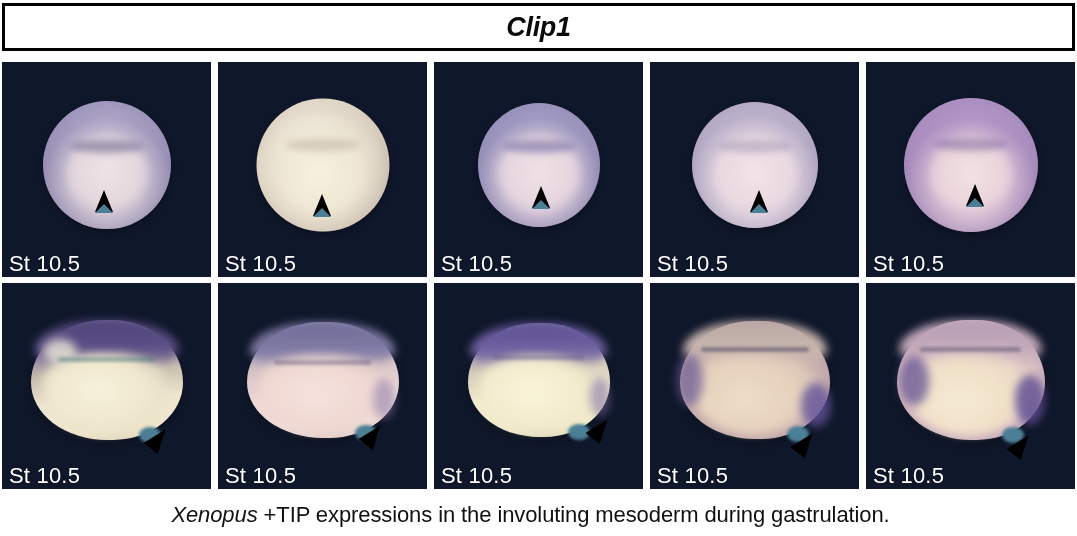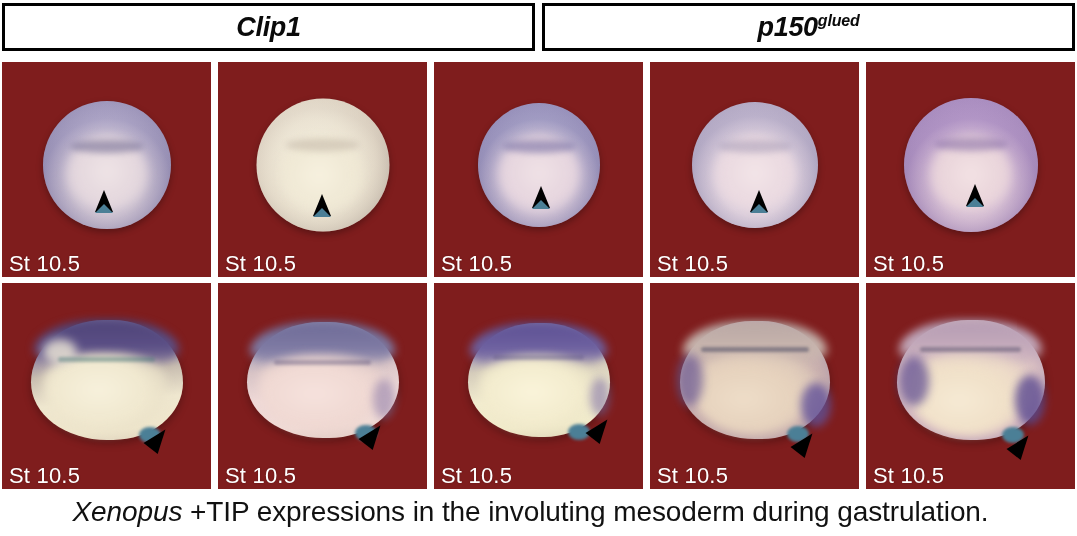--- a/index.html
+++ b/index.html
@@ -57,21 +57,21 @@
     padding:0 2px;
     box-sizing:border-box;
   }
   .panel-row.row1{height:215px;margin-top:5px;}
   .panel-row.row2{height:206px;margin-top:6px;}
 
   .panel{
     flex:1 1 0;
     position:relative;
     overflow:hidden;
-    background:#7f1d1d;
+    background:#0f172a;
     box-sizing:border-box;
   }
 
   .stage-label{
     position:absolute;
     left:7px;bottom:2px;
     color:#ffffff;
     font-size:22px;
     line-height:1;
     letter-spacing:0.2px;
@@ -202,40 +202,37 @@
     border-left:9px solid transparent;
     border-right:9px solid transparent;
     border-bottom:9px solid transparent;
   }
 
   
   .caption{
     position:absolute;
     left:0;right:16px;bottom:8px;
     text-align:center;
-    font-size:28px;
+    font-size:22px;
     color:#111111;
     letter-spacing:-0.1px;
   }
   .caption .it{font-style:italic;}
 </style>
 </head>
 <body>
 
 <div class="figure">
 
   <div class="header-row">
 
     <div class="gene-box">
       <span class="gene-label"><span>Clip1</span></span>
     </div>
 
-    <div class="gene-box">
-      <span class="gene-label"><span>p150</span><span class="sup">glued</span></span>
-    </div>
 
 
 
   </div>
 
   <div class="panel-row row1">
 
     <div class="panel">
       <div class="embryo veg" style="background:radial-gradient(circle at 50% 34%, #b9b2cf 0%, #a79fc2 28%, #9b93b8 48%, #8d85ac 70%, #7a7398 100%);">
         <div class="ring" style="background:radial-gradient(circle at 50% 64%, rgba(236,226,230,.95) 0%, rgba(223,211,219,.7) 34%, rgba(180,172,200,.15) 62%, rgba(0,0,0,0) 78%);"></div>

